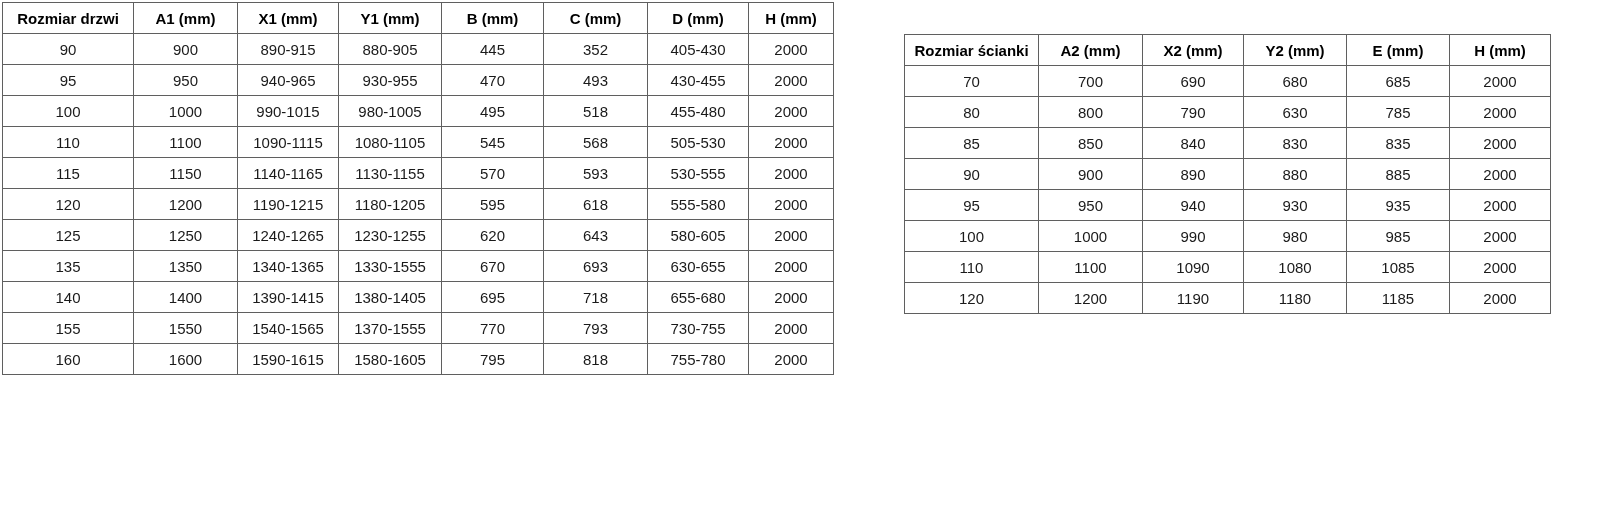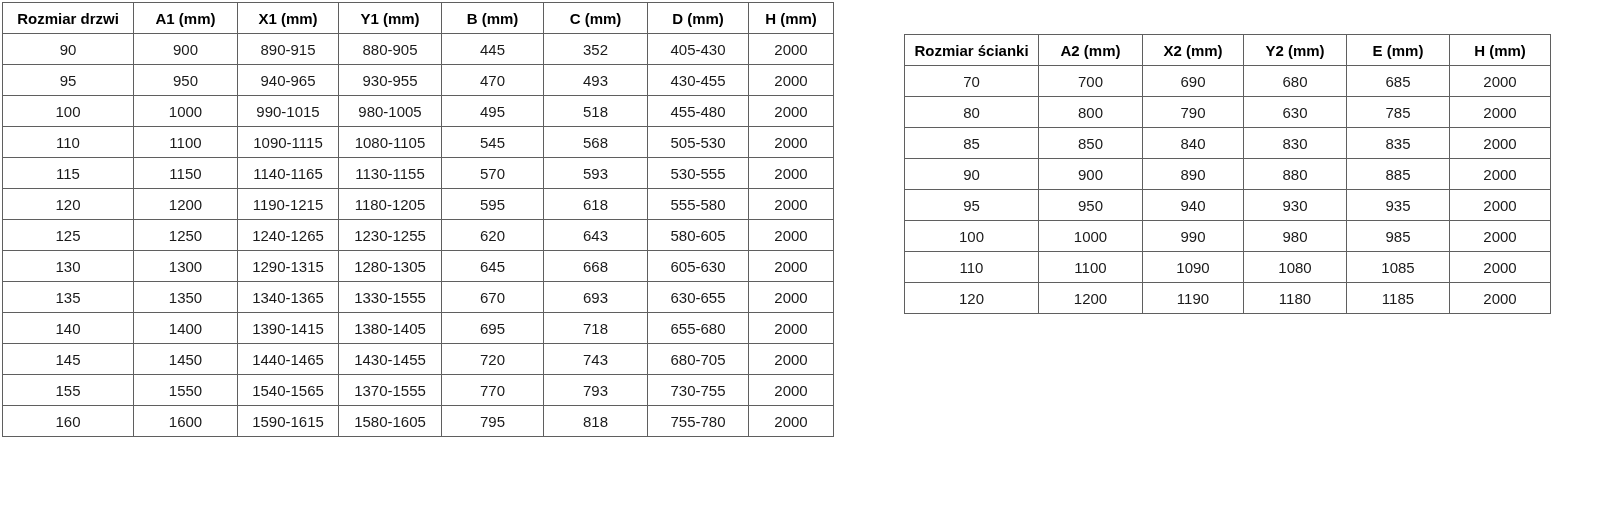--- a/index.html
+++ b/index.html
@@ -134,60 +134,40 @@
           <td>125</td>
           <td>1250</td>
           <td>1240-1265</td>
           <td>1230-1255</td>
           <td>620</td>
           <td>643</td>
           <td>580-605</td>
           <td>2000</td>
         </tr>
         <tr>
-          <td>130</td>
-          <td>1300</td>
-          <td>1290-1315</td>
-          <td>1280-1305</td>
-          <td>645</td>
-          <td>668</td>
-          <td>605-630</td>
-          <td>2000</td>
-        </tr>
-        <tr>
           <td>135</td>
           <td>1350</td>
           <td>1340-1365</td>
           <td>1330-1555</td>
           <td>670</td>
           <td>693</td>
           <td>630-655</td>
           <td>2000</td>
         </tr>
         <tr>
           <td>140</td>
           <td>1400</td>
           <td>1390-1415</td>
           <td>1380-1405</td>
           <td>695</td>
           <td>718</td>
           <td>655-680</td>
           <td>2000</td>
         </tr>
         <tr>
-          <td>145</td>
-          <td>1450</td>
-          <td>1440-1465</td>
-          <td>1430-1455</td>
-          <td>720</td>
-          <td>743</td>
-          <td>680-705</td>
-          <td>2000</td>
-        </tr>
-        <tr>
           <td>155</td>
           <td>1550</td>
           <td>1540-1565</td>
           <td>1370-1555</td>
           <td>770</td>
           <td>793</td>
           <td>730-755</td>
           <td>2000</td>
         </tr>
         <tr>

